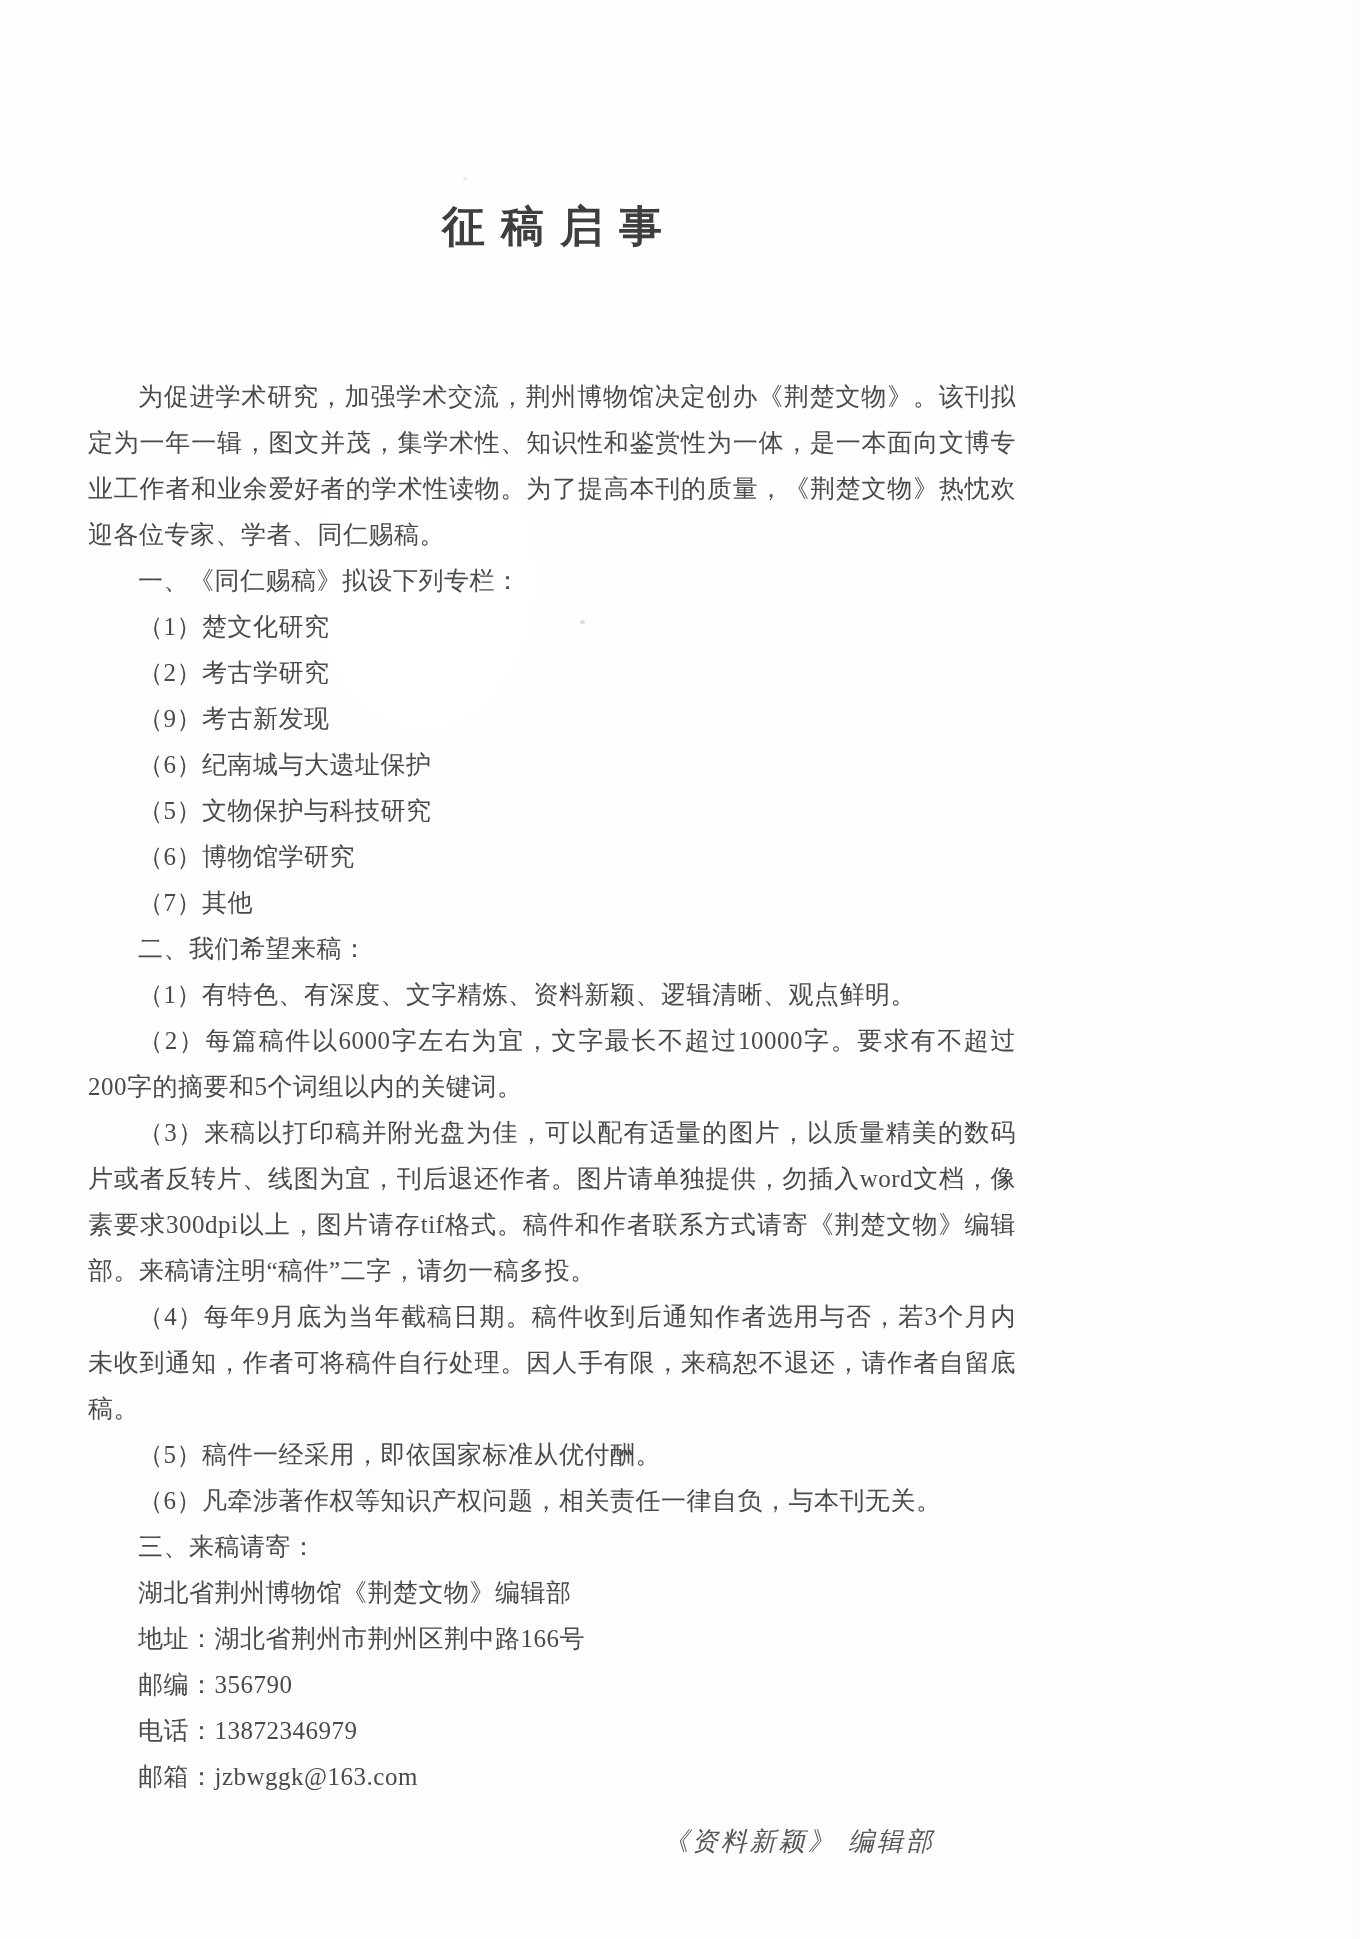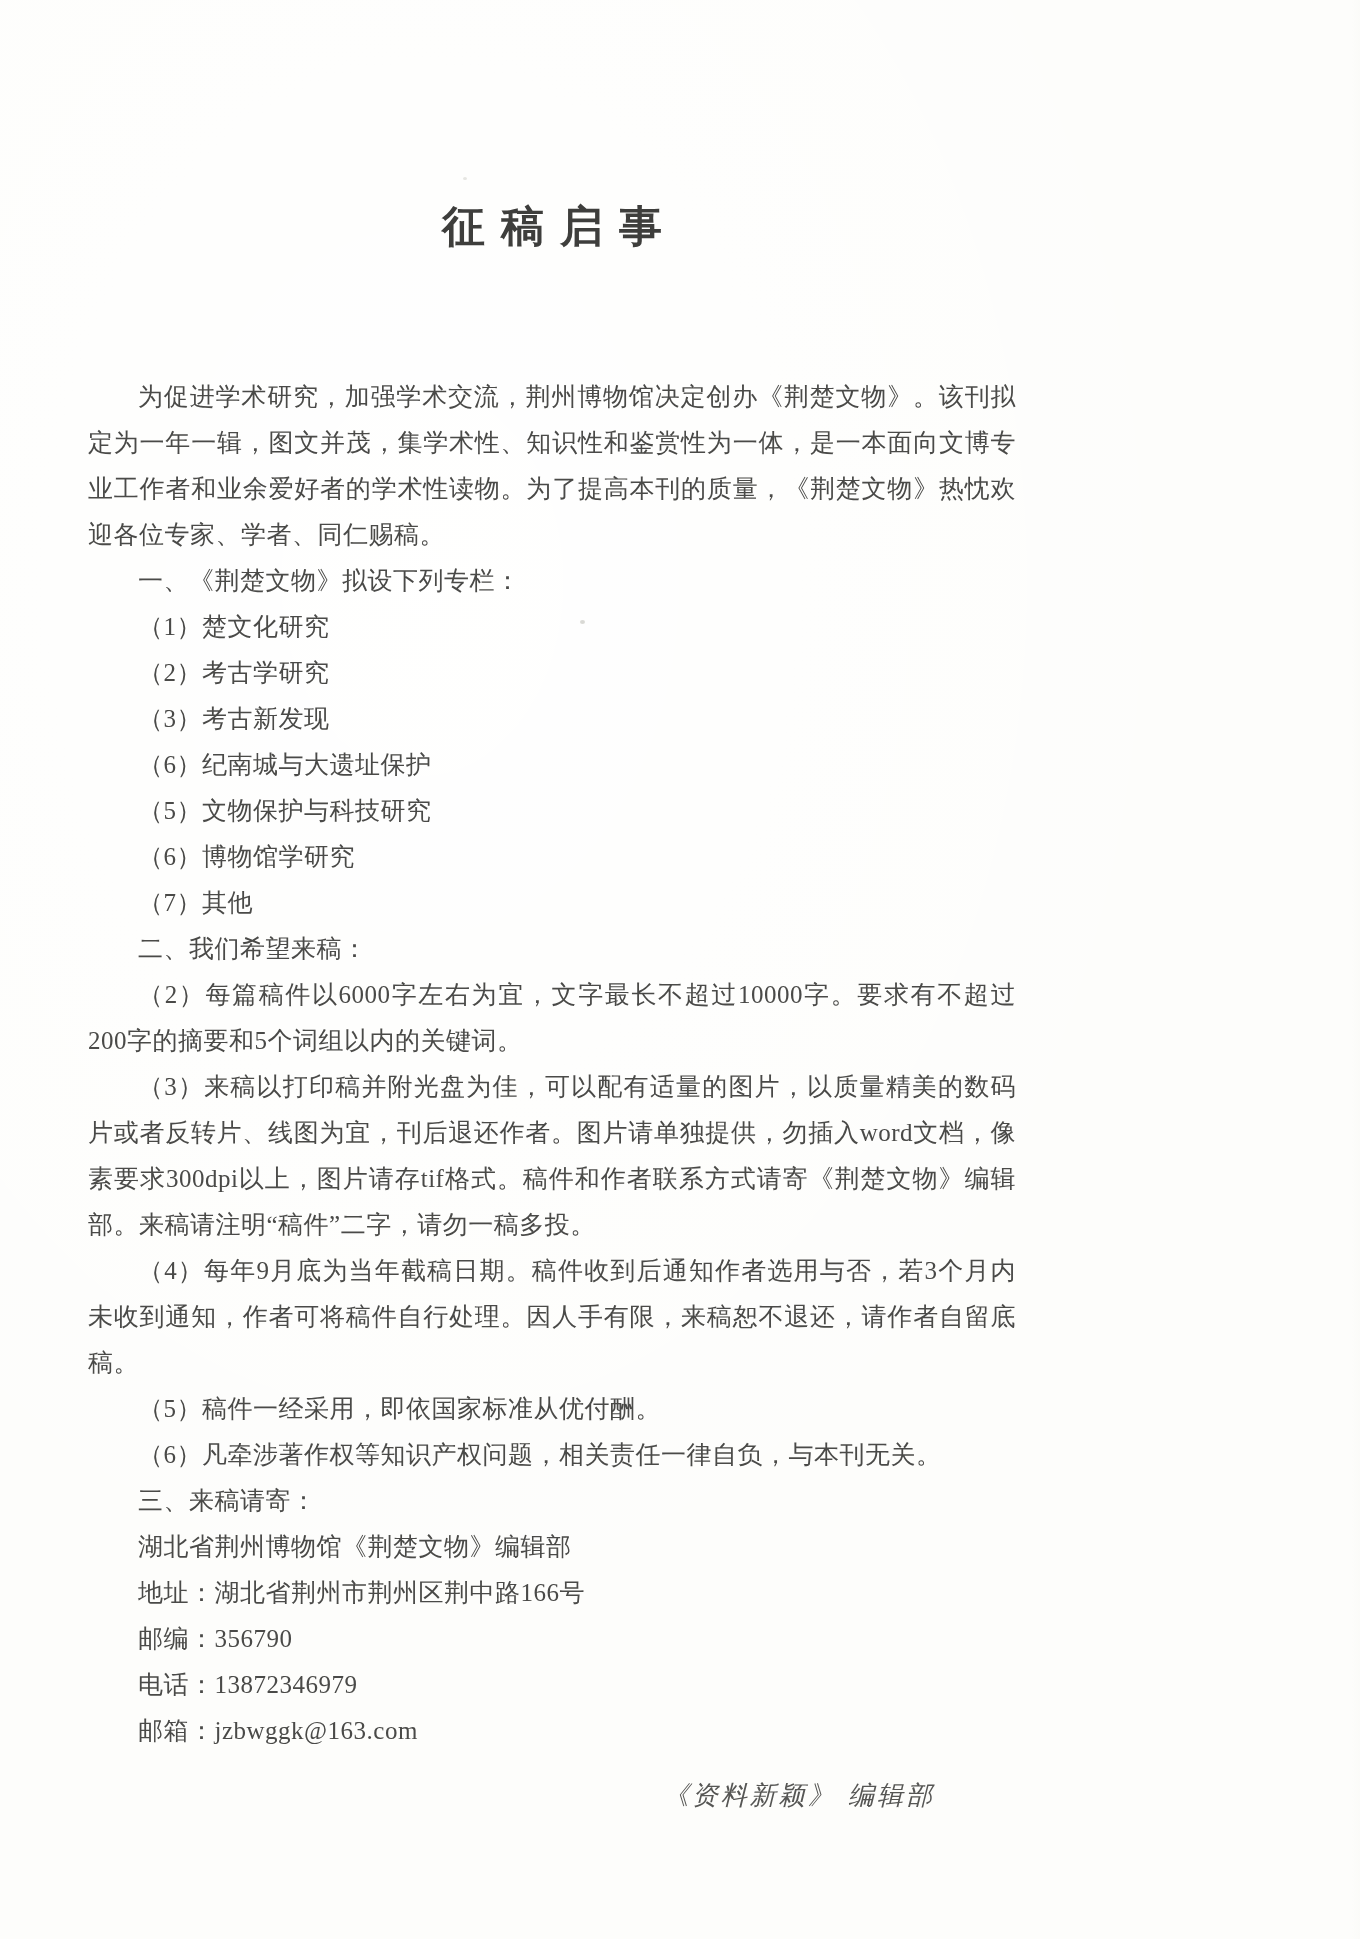--- a/index.html
+++ b/index.html
@@ -74,29 +74,30 @@
 
 <div class="page">
   <div class="speck speck-1"></div>
   <div class="speck speck-2"></div>
 
   <div class="content">
     <h1 class="title">征稿启事</h1>
 
     <div class="body">
         <p class="para">为促进学术研究，加强学术交流，荆州博物馆决定创办《荆楚文物》。该刊拟定为一年一辑，图文并茂，集学术性、知识性和鉴赏性为一体，是一本面向文博专业工作者和业余爱好者的学术性读物。为了提高本刊的质量，《荆楚文物》热忱欢迎各位专家、学者、同仁赐稿。</p>
-        <p class="para">一、《荆楚文物》拟设下列专栏：</p>
+        <p class="para">一、《同仁赐稿》拟设下列专栏：</p>
         <p class="para">（1）楚文化研究</p>
         <p class="para">（2）考古学研究</p>
-        <p class="para">（3）考古新发现</p>
+        <p class="para">（9）考古新发现</p>
         <p class="para">（6）纪南城与大遗址保护</p>
         <p class="para">（5）文物保护与科技研究</p>
         <p class="para">（6）博物馆学研究</p>
         <p class="para">（7）其他</p>
         <p class="para">二、我们希望来稿：</p>
+        <p class="para">（1）有特色、有深度、文字精炼、资料新颖、逻辑清晰、观点鲜明。</p>
         <p class="para">（2）每篇稿件以6000字左右为宜，文字最长不超过10000字。要求有不超过200字的摘要和5个词组以内的关键词。</p>
         <p class="para">（3）来稿以打印稿并附光盘为佳，可以配有适量的图片，以质量精美的数码片或者反转片、线图为宜，刊后退还作者。图片请单独提供，勿插入word文档，像素要求300dpi以上，图片请存tif格式。稿件和作者联系方式请寄《荆楚文物》编辑部。来稿请注明“稿件”二字，请勿一稿多投。</p>
         <p class="para">（4）每年9月底为当年截稿日期。稿件收到后通知作者选用与否，若3个月内未收到通知，作者可将稿件自行处理。因人手有限，来稿恕不退还，请作者自留底稿。</p>
         <p class="para">（5）稿件一经采用，即依国家标准从优付酬。</p>
         <p class="para">（6）凡牵涉著作权等知识产权问题，相关责任一律自负，与本刊无关。</p>
         <p class="para">三、来稿请寄：</p>
         <p class="para">湖北省荆州博物馆《荆楚文物》编辑部</p>
         <p class="para">地址：湖北省荆州市荆州区荆中路166号</p>
         <p class="para">邮编：356790</p>
         <p class="para">电话：13872346979</p>

